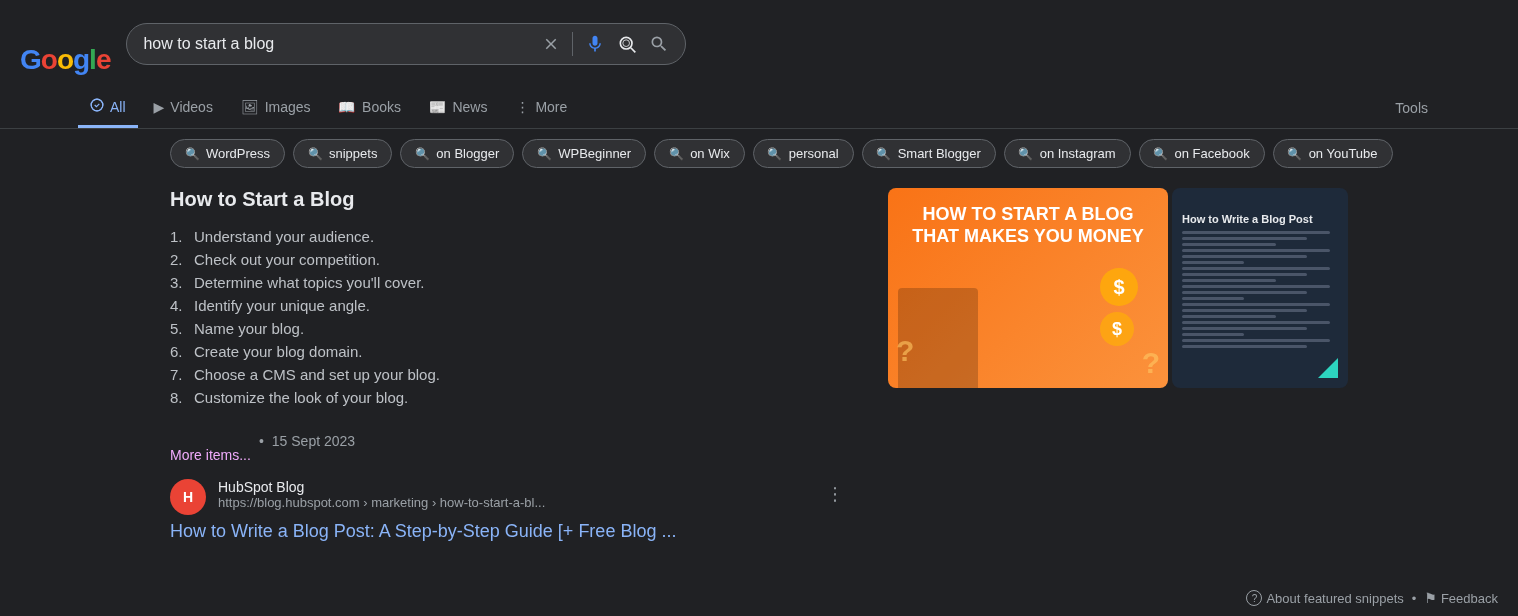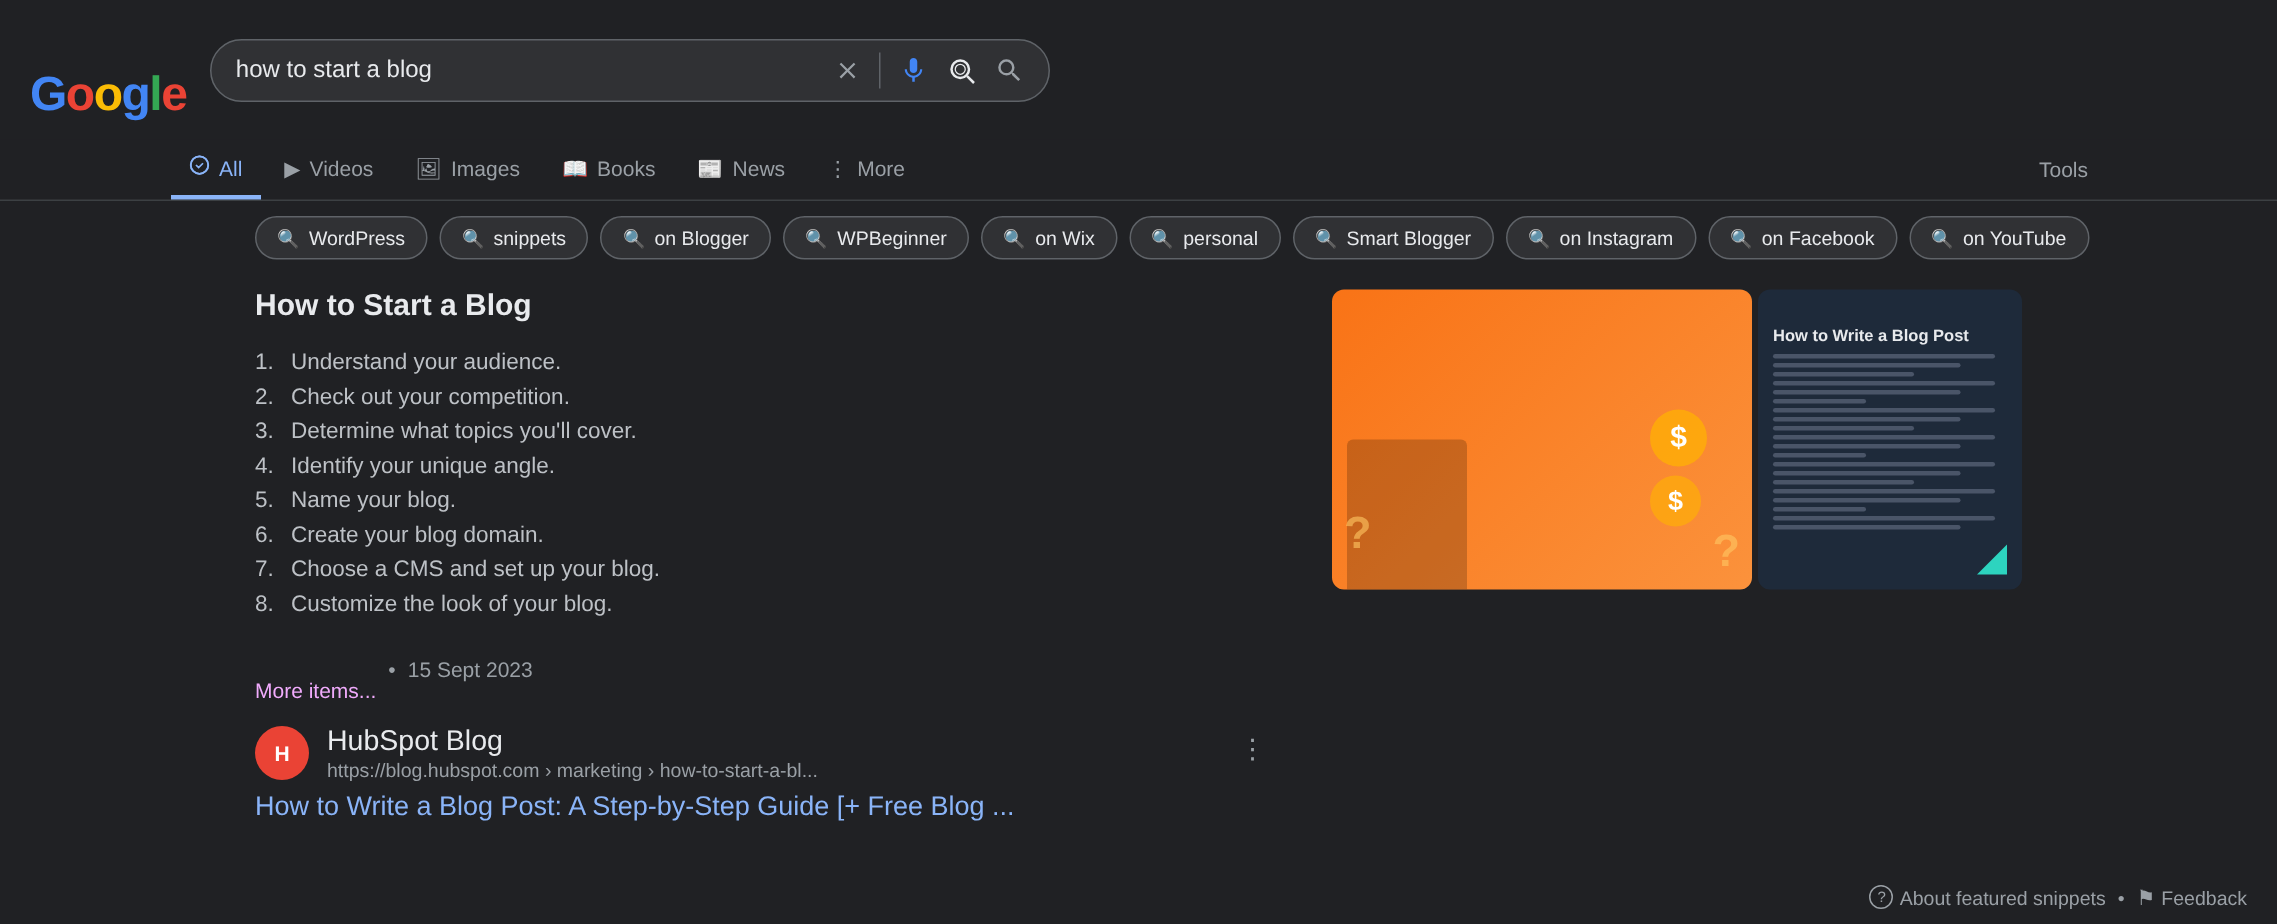--- a/index.html
+++ b/index.html
@@ -16,21 +16,21 @@
     
     .header {
       display: flex;
       align-items: center;
       padding: 12px 20px;
       gap: 16px;
       background: #202124;
     }
 
     .google-logo {
-      font-size: 32px;
+      font-size: 28px;
       font-weight: bold;
       color: #e8eaed;
       letter-spacing: -1px;
       white-space: nowrap;
       margin-top: 32px;
     }
     .google-logo span.g-blue { color: #4285f4; }
     .google-logo span.g-red { color: #ea4335; }
     .google-logo span.g-yellow { color: #fbbc05; }
     .google-logo span.g-blue2 { color: #4285f4; }
@@ -76,21 +76,21 @@
     .x-divider {
       width: 1px;
       height: 24px;
       background: #5f6368;
     }
 
     
     .nav-tabs {
       display: flex;
       align-items: center;
-      padding: 0 114px;
+      padding: 0 78px;
       border-bottom: 1px solid #3c4043;
       gap: 4px;
     }
     .nav-tab {
       display: flex;
       align-items: center;
       gap: 6px;
       padding: 10px 12px;
       color: #9aa0a6;
       font-size: 14px;
@@ -200,21 +200,21 @@
       justify-content: center;
       font-size: 14px;
       color: white;
       font-weight: bold;
       flex-shrink: 0;
     }
     .source-info {
       flex: 1;
     }
     .source-name {
-      font-size: 19px;
+      font-size: 14px;
       color: #e8eaed;
       font-weight: 500;
     }
     .source-url {
       font-size: 13px;
       color: #9aa0a6;
     }
     .source-link-title {
       font-size: 18px;
       color: #8ab4f8;
@@ -498,20 +498,21 @@
         <div class="source-url">https://blog.hubspot.com › marketing › how-to-start-a-bl...</div>
       </div>
       <span class="three-dots">⋮</span>
     </div>
     <a class="source-link-title" href="#">How to Write a Blog Post: A Step-by-Step Guide [+ Free Blog ...</a>
   </div>
 
   <div class="images-panel">
 
     <div class="img-thumb-left">
+      <div class="orange-img-text">HOW TO START A BLOG THAT MAKES YOU MONEY</div>
 
       <div style="position:absolute; bottom:0; left:10px; width:80px; height:100px; background:rgba(0,0,0,0.2); border-radius:4px 4px 0 0;"></div>
 
       <div style="position:absolute; right:30px; top:80px; display:flex; flex-direction:column; gap:6px;">
         <div style="width:38px;height:38px;background:rgba(255,180,0,0.7);border-radius:50%;display:flex;align-items:center;justify-content:center;color:white;font-weight:bold;font-size:20px;">$</div>
         <div style="width:34px;height:34px;background:rgba(255,180,0,0.6);border-radius:50%;display:flex;align-items:center;justify-content:center;color:white;font-weight:bold;font-size:18px;">$</div>
       </div>
 
       <div style="position:absolute;bottom:20px;left:8px;color:rgba(255,200,100,0.6);font-size:30px;font-weight:bold;">?</div>
       <div style="position:absolute;bottom:8px;right:8px;color:rgba(255,200,100,0.6);font-size:30px;font-weight:bold;">?</div>

